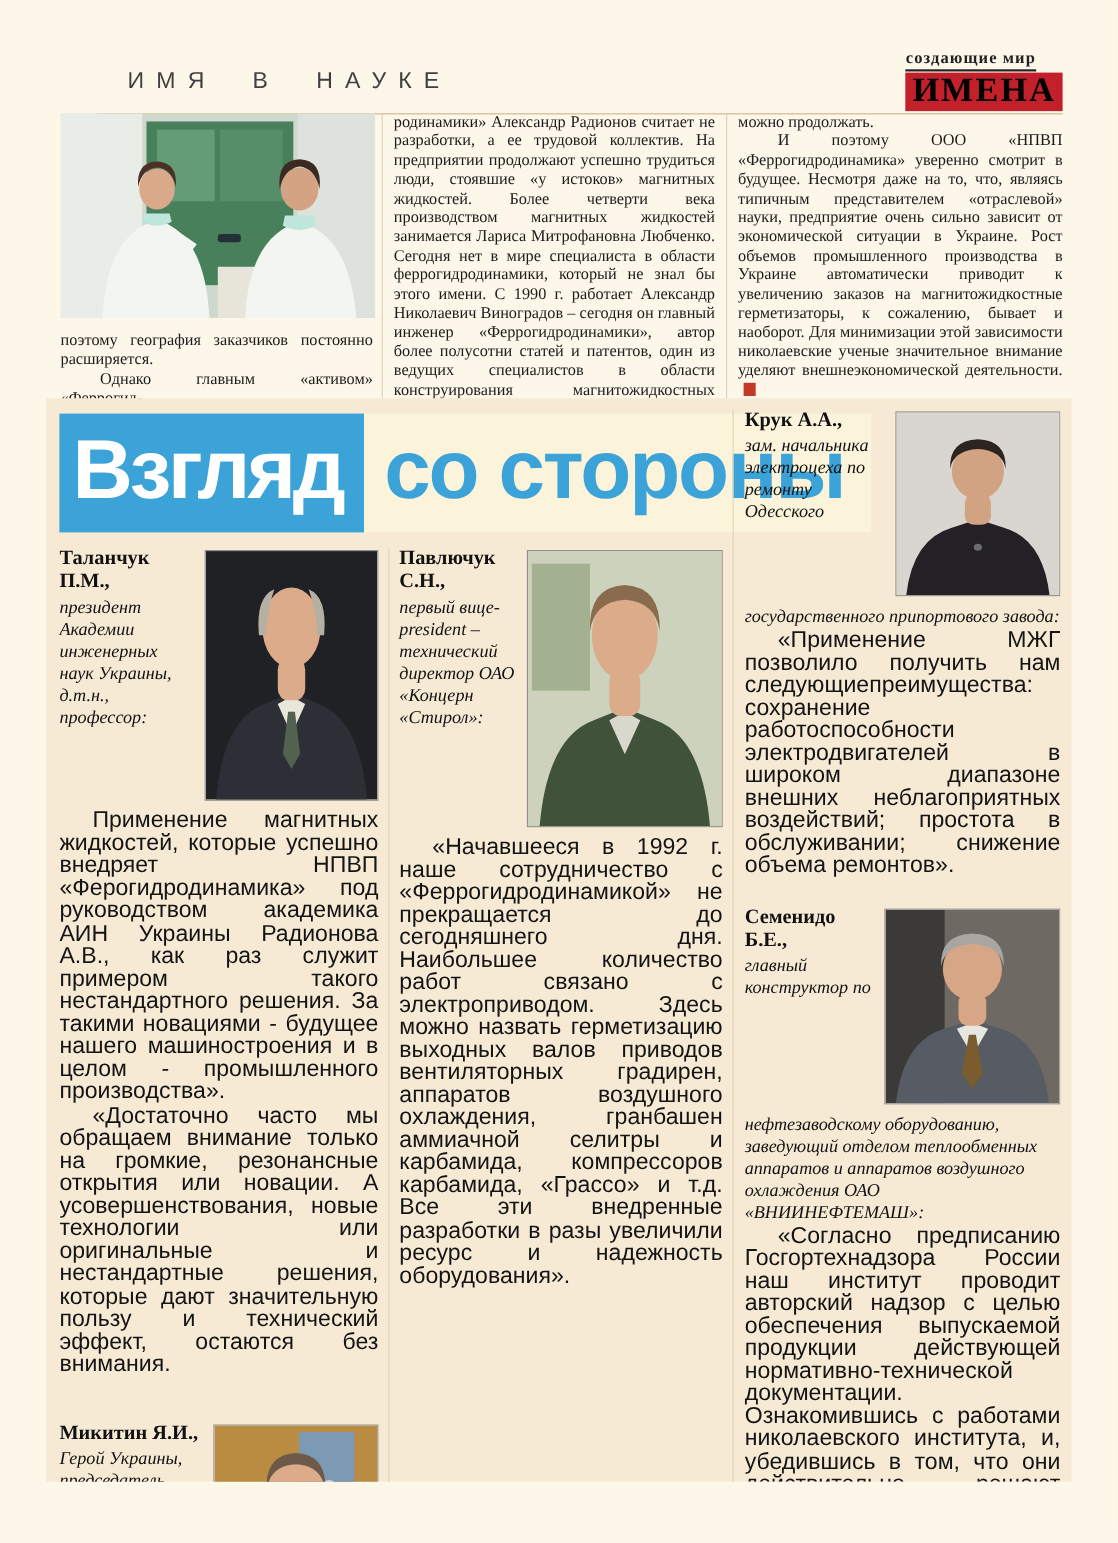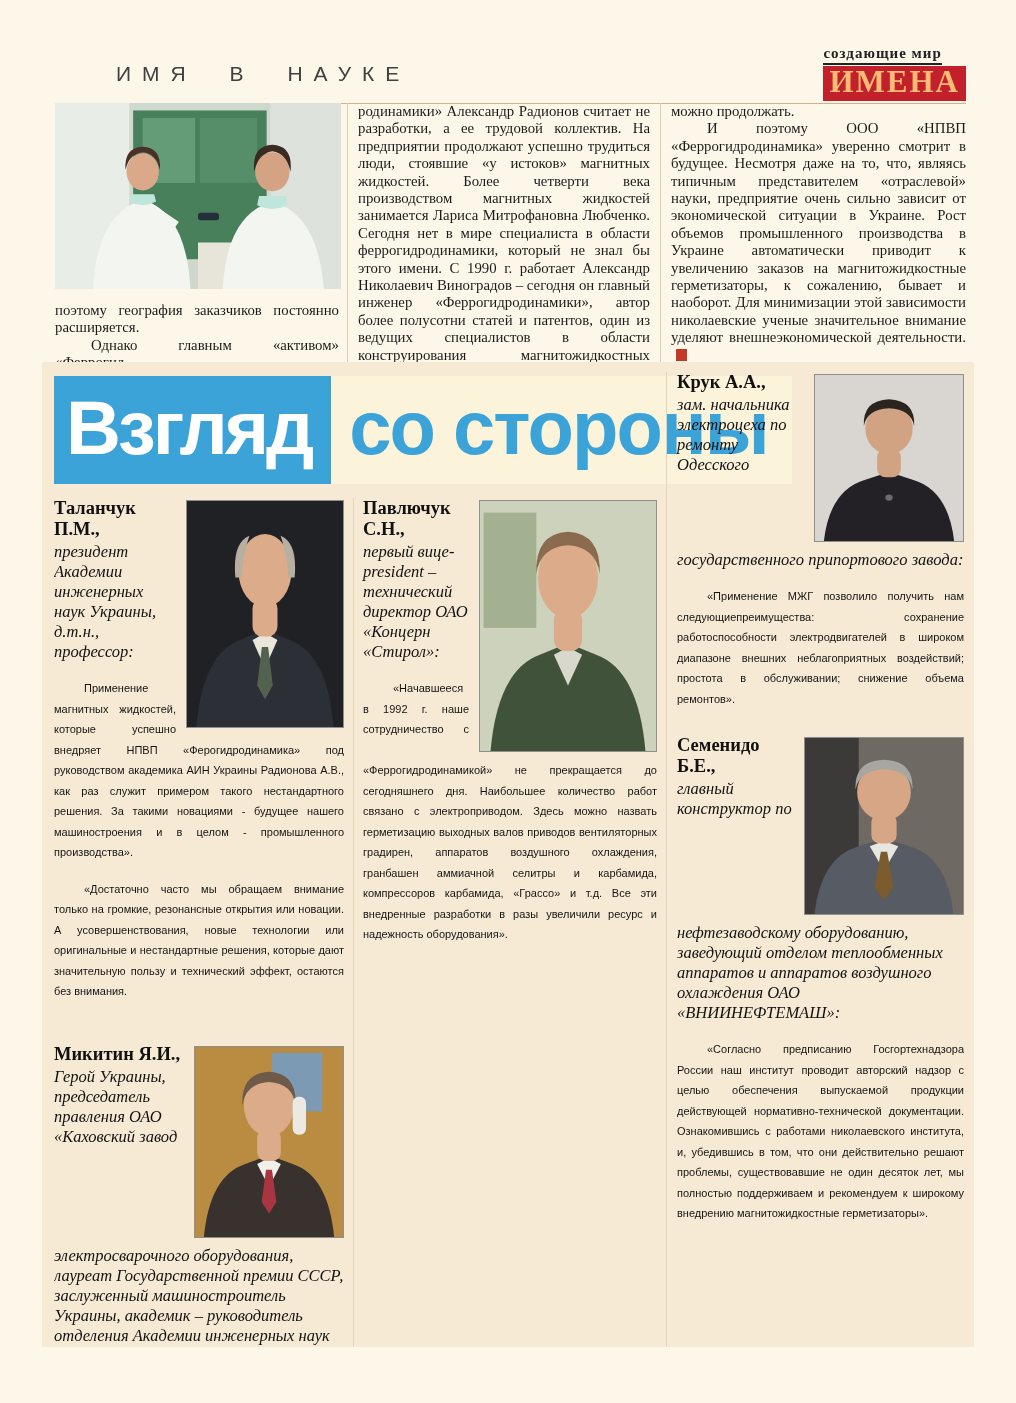--- a/index.html
+++ b/index.html
@@ -6,21 +6,21 @@
   body { width:1016px; height:1403px; font-family:"Liberation Serif", serif; background:#fcf7e9; }
   .page { position:relative; width:1016px; height:1403px; background:#fcf7e9; overflow:hidden; }
 
   
   .hdr { position:absolute; top:52px; left:88px; right:50px; height:52px; }
   .hdr-label { position:absolute; left:28px; top:10px; font-family:"Liberation Sans",sans-serif;
                font-size:21px; letter-spacing:11px; word-spacing:16px; color:#404040; font-weight:500; }
   .hdr-rule { position:absolute; left:0; right:0; bottom:0; border-bottom:1.5px solid #cfb386; }
   .logo { position:absolute; right:0; top:-8px; text-align:left; }
   .logo-tag { font-size:15px; font-weight:bold; color:#222; letter-spacing:1px; border-bottom:2px solid #222; display:inline-block; padding-bottom:1px; }
-  .logo-box { background:#c2202a; color:#fdba74; font-size:31px; font-weight:bold; letter-spacing:2px;
+  .logo-box { background:#c2202a; color:#000000; font-size:31px; font-weight:bold; letter-spacing:2px;
               padding:0 6px 2px 6px; line-height:1.05; margin-top:1px; }
 
   
   .intro { position:absolute; top:103px; left:55px; right:50px; height:262px; display:flex; }
   .icol { overflow:hidden; }
   .icol1 { width:292px; padding-right:8px; }
   .icol2 { width:314px; padding:0 10px; border-left:1px solid #ddd0b4; border-right:1px solid #ddd0b4; }
   .icol3 { width:305px; padding-left:10px; }
   .intro p { font-size:14.8px; line-height:17.4px; text-align:justify; color:#1b1b1b; }
   .indent { text-indent:36px; }
@@ -41,22 +41,22 @@
   .two-cols { display:flex; }
   .fcol { overflow:hidden; }
   .fcol1 { width:300px; padding-right:9px; border-right:1px solid #e2d4b6; }
   .fcol2 { width:312px; padding:0 9px; }
   .fcol3 { width:312px; padding-left:10px; border-left:1px solid #e2d4b6; overflow:hidden; }
 
   .profile { margin-bottom:26px; }
   .profile::after { content:""; display:block; clear:both; }
   .pname { font-size:18.5px; font-weight:bold; color:#111; margin-bottom:2px; }
   .prole { font-size:16.5px; font-style:italic; line-height:20px; color:#111; margin-bottom:2px; }
-  .quote { font-family:"Liberation Sans",sans-serif; font-size:11px; line-height:20.5px;
-           text-align:justify; color:#141414; text-indent:30px; margin-top:16px; }
+  .quote { font-family:"Liberation Sans",sans-serif; font-size:21px; line-height:20.5px;
+           text-align:justify; color:#141414; text-indent:30px; margin-top:2px; }
 
   .photo { float:right; margin:2px 0 8px 10px; border:1px solid #8f8f8f; overflow:hidden; }
   .photo svg { display:block; width:100%; height:100%; }
   .ph-talanchuk   { width:158px; height:228px; --bg:#1f2125; --suit:#2c2f36; --skin:#dcab8a; --hair:#b6b0a2; --shirt:#e9e6da; --tie:#53624f; }
   .ph-mikitin     { width:150px; height:192px; --bg:#b98c42; --suit:#38312d; --skin:#dcab8a; --hair:#6d5a49; --shirt:#f1efe8; --tie:#a8353f; }
   .ph-pavlyuchok  { width:178px; height:252px; --bg:#cdd2bc; --suit:#40523a; --skin:#dcab8a; --hair:#8a6b4e; --shirt:#d8d8cc; --tie:#40523a; }
   .ph-krivokhizha { width:168px; height:222px; --bg:#8f8f8d; --suit:#333a46; --skin:#d7a686; --hair:#8f8873; --shirt:#f0f0ee; --tie:#3c4770; }
   .ph-kruk        { width:150px; height:168px; --bg:#d9d6d1; --suit:#232126; --skin:#d2a383; --hair:#2c251f; --shirt:#232126; --tie:#232126; }
   .ph-semenido    { width:160px; height:178px; --bg:#6e6962; --suit:#565b64; --skin:#d7a686; --hair:#a7a6a1; --shirt:#e8e6e0; --tie:#7a5c2e; }
   .p-bg{fill:var(--bg);} .p-suit{fill:var(--suit);} .p-skin{fill:var(--skin);}

